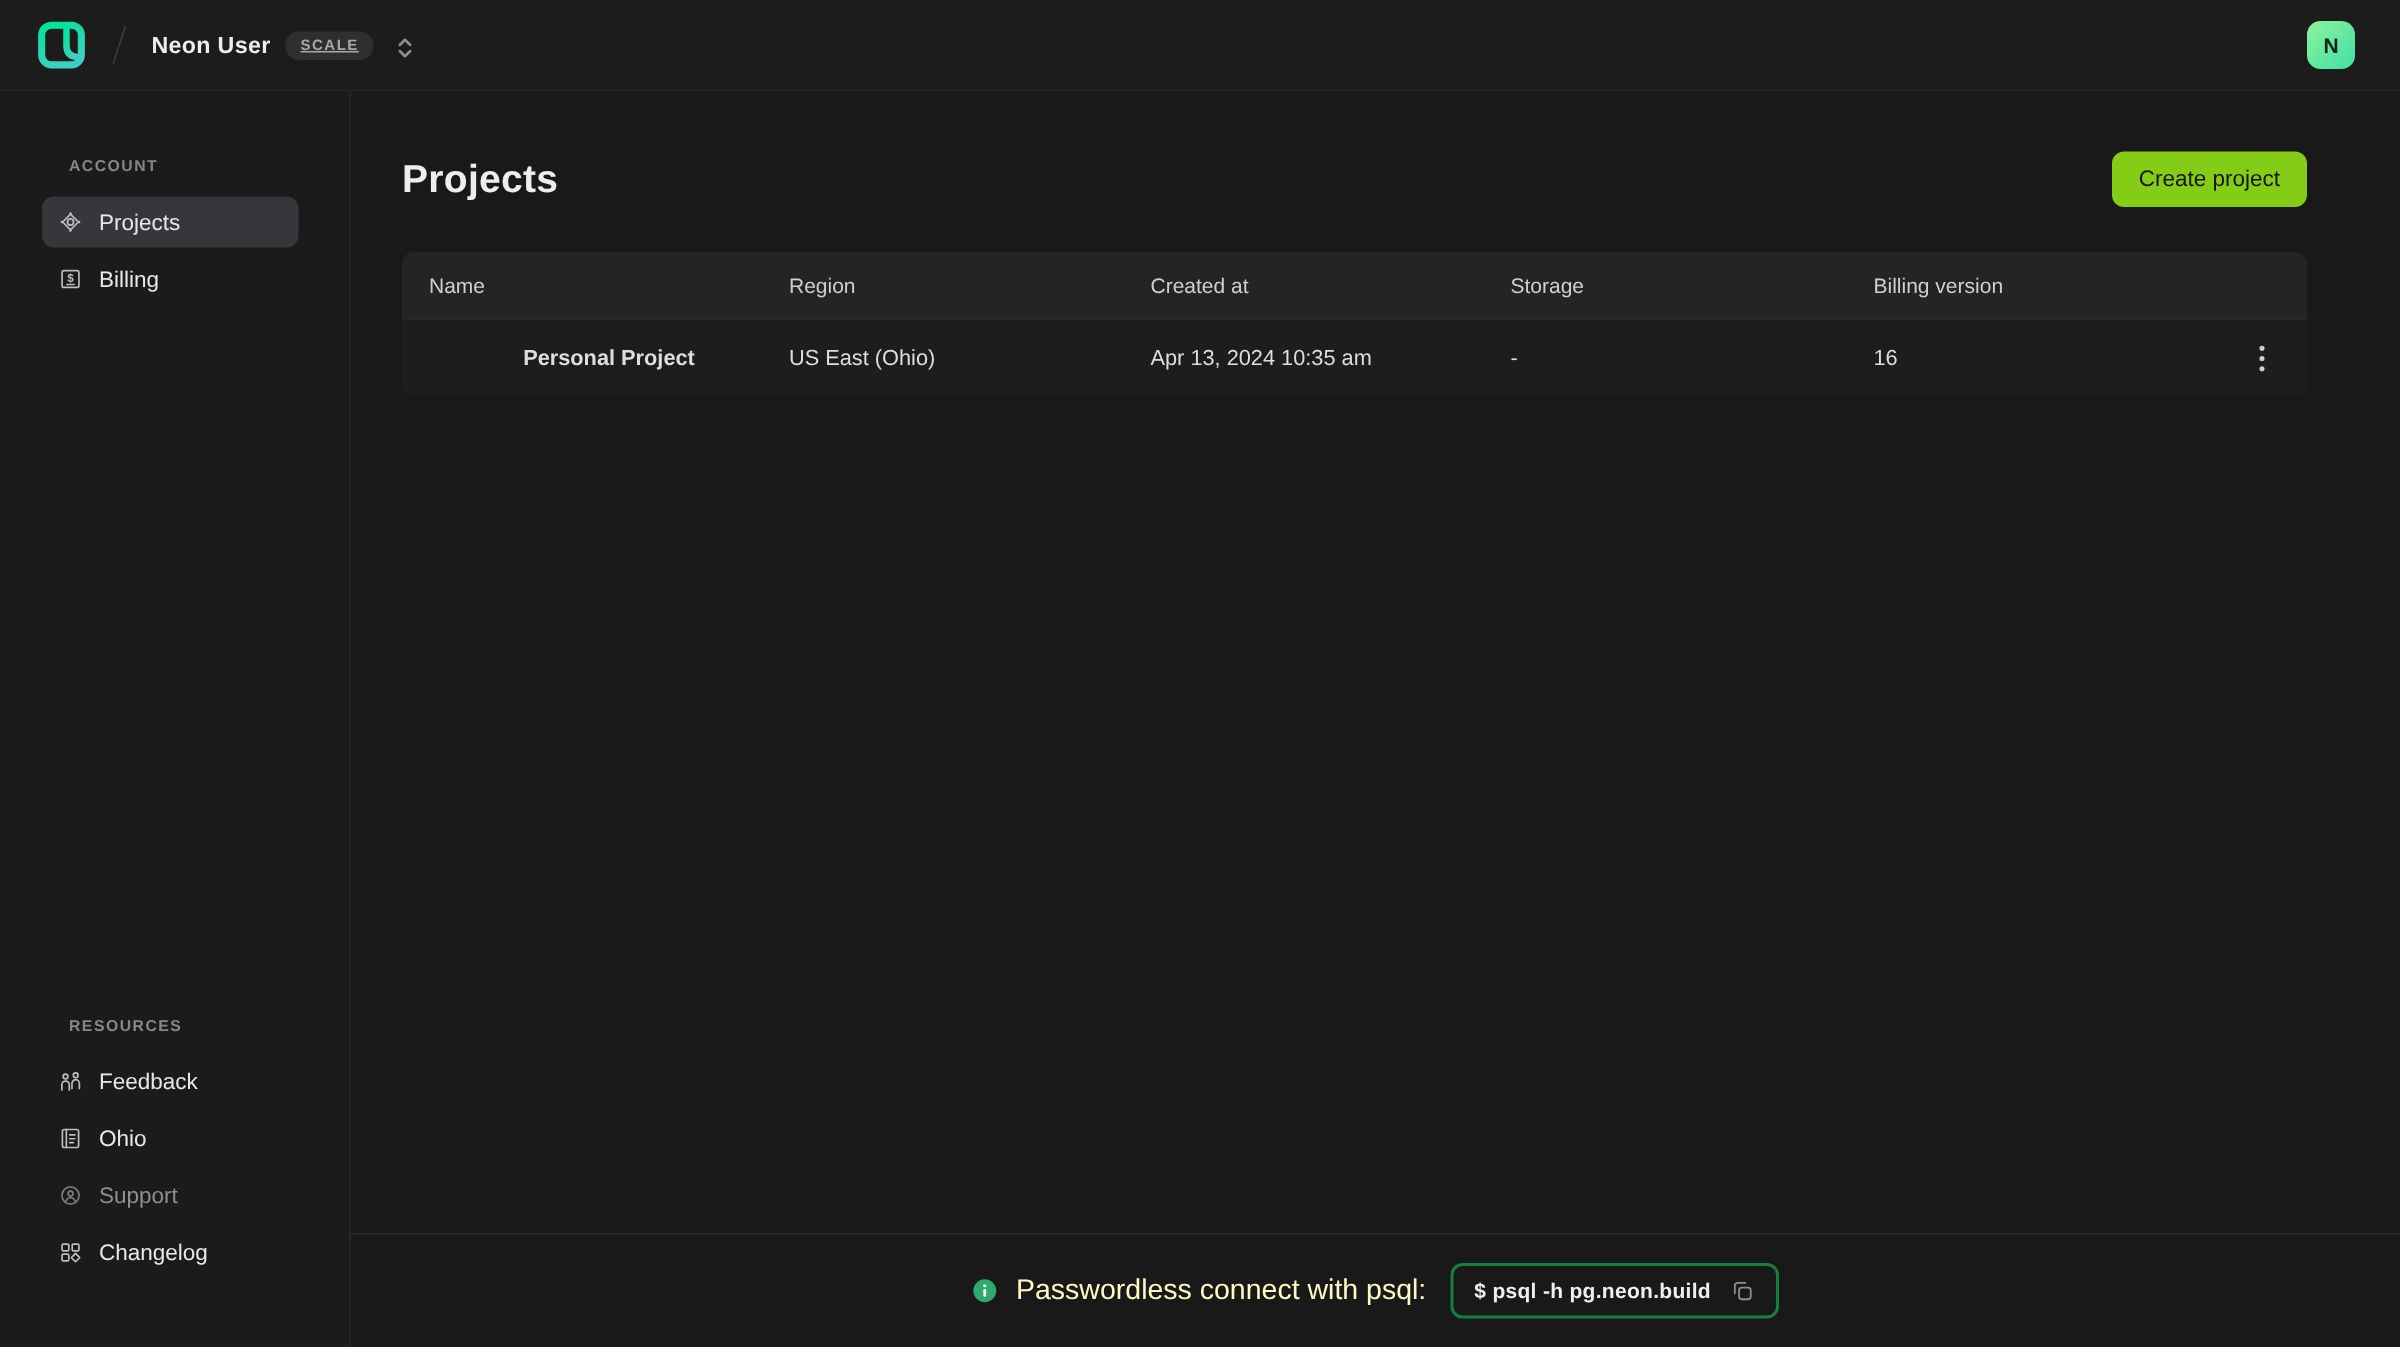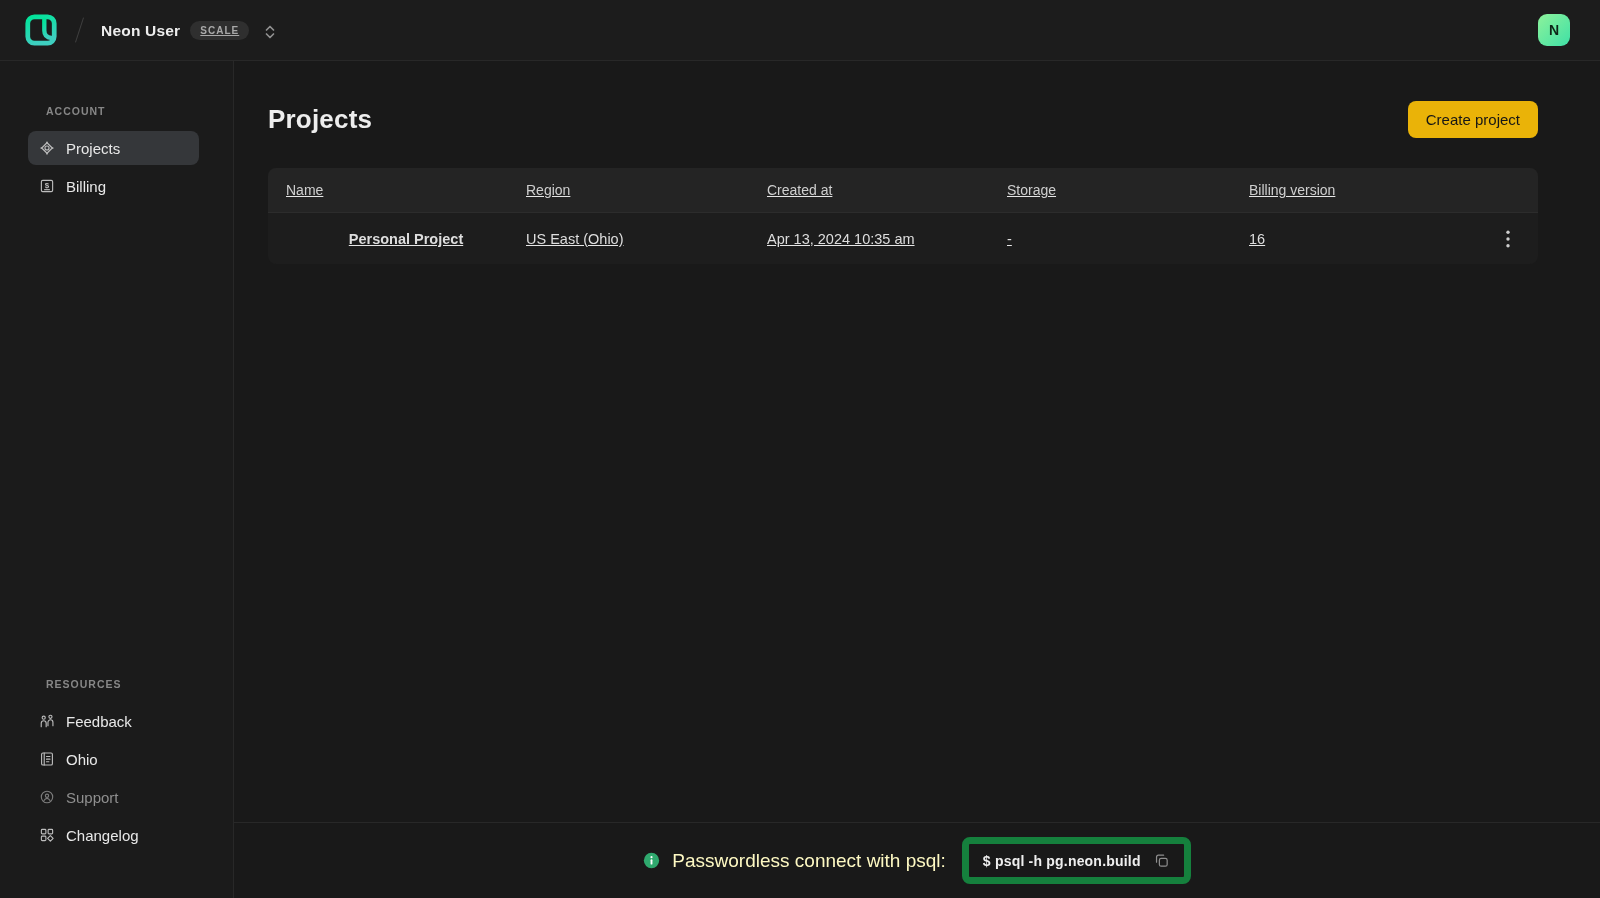--- a/index.html
+++ b/index.html
@@ -63,28 +63,28 @@
   .nav-item svg { width:18px; height:18px; }
 
   
   .main { flex:1; display:flex; flex-direction:column; background:#191919; min-width:0; }
   .main-header {
     padding:40px 62px 0 34px;
     display:flex; align-items:center; justify-content:space-between;
   }
   .page-title { font-size:26px; font-weight:700; color:#ededed; letter-spacing:.2px; }
   .create-btn {
-    background:#eab308; color:#161616; border:none; border-radius:8px;
+    background:#84cc16; color:#161616; border:none; border-radius:8px;
     font-family:inherit; font-size:15px; font-weight:500;
     padding:10px 18px; cursor:pointer;
   }
 
   
   .table {
-    margin:30px 62px 0 34px; border-radius:8px; overflow:hidden;text-decoration:underline;
+    margin:30px 62px 0 34px; border-radius:8px; overflow:hidden;
   }
   .tgrid {
     display:grid;
     grid-template-columns:240px 241px 240px 242px 1fr 44px;
     align-items:center; padding-left:18px;
   }
   .thead { background:#242424; height:44px; }
   .thead .cell { font-size:14px; font-weight:500; color:#cfcfcf; }
   .trow {
     background:#1d1d1d; height:52px; border-top:1px solid #2c2c2c; cursor:pointer;
@@ -99,22 +99,22 @@
 
   
   .footer {
     margin-top:auto; height:76px; flex:0 0 76px;
     border-top:1px solid #282828;
     display:flex; align-items:center; justify-content:center; gap:12px;
   }
   .info-icon { width:17px; height:17px; display:flex; }
   .footer-text { font-size:19px; color:#fef9c3; }
   .cmd-box {
-    margin-left:4px; display:flex; align-items:flex-end; gap:12px;
-    border:7px solid #15803d; border-radius:8px; padding:8px 14px;
+    margin-left:4px; display:flex; align-items:flex-start; gap:12px;
+    border:2px solid #15803d; border-radius:8px; padding:8px 14px;
     cursor:pointer; background:transparent;
   }
   .cmd-text { font-size:14px; font-weight:600; color:#efefef; letter-spacing:.2px; }
   .copy-btn { background:none; border:none; padding:0; display:flex; cursor:pointer; color:#8e8e8e; }
 </style>
 </head>
 <body>
 
 <div class="topbar">
   <svg class="logo" viewBox="0 0 36 36">

